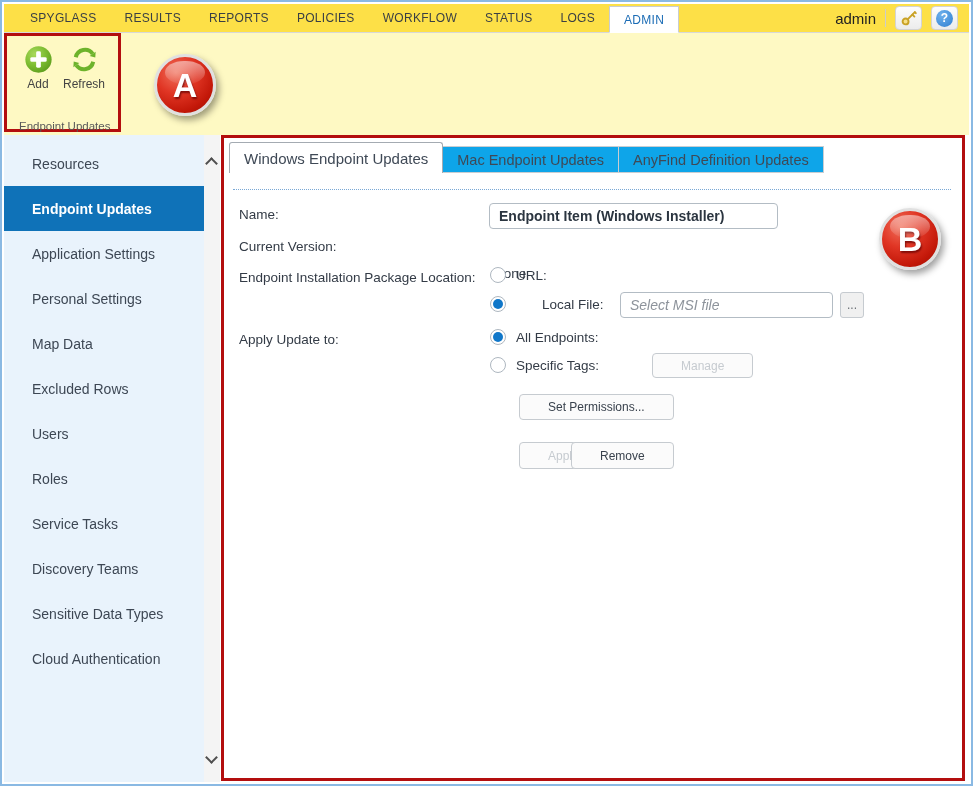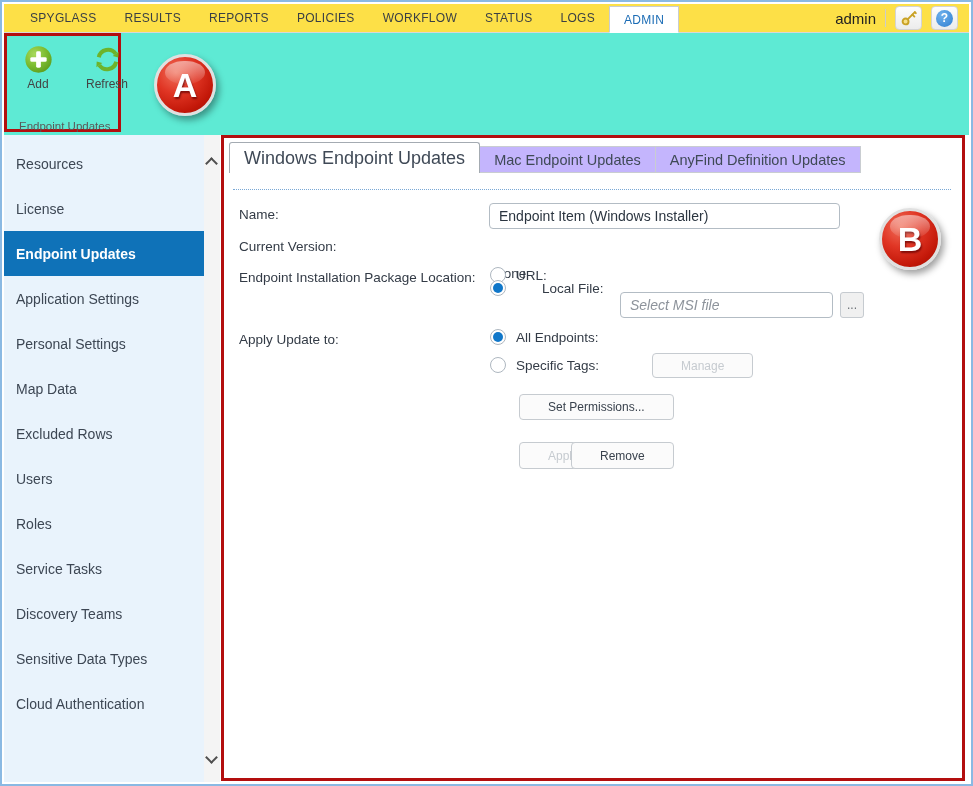--- a/index.html
+++ b/index.html
@@ -39,25 +39,25 @@
     display:flex; align-items:center; justify-content:center;
   }
   .help-glyph {
     width:17px; height:17px; border-radius:50%;
     background:radial-gradient(circle at 35% 30%, #6fb1ec, #2f7fd1);
     color:#fff; font-size:12px; font-weight:bold;
     display:flex; align-items:center; justify-content:center;
   }
 
   
-  .toolbar { position:absolute; left:2px; top:31px; right:2px; height:102px; background:#5eead4; }
+  .toolbar { position:absolute; left:2px; top:31px; right:2px; height:102px; background:#fef9c3; }
   .ann-box-a { position:absolute; left:0; top:0; width:117px; height:99px; border:3px solid #b30e0e; }
   .tool-btn { position:absolute; top:12px; display:flex; flex-direction:column; align-items:center; width:46px; }
   .tool-btn.add { left:11px; }
-  .tool-btn.refresh { left:57px;margin-left:23px; }
+  .tool-btn.refresh { left:57px; }
   .tool-btn .lbl { font-size:12px; color:#444; margin-top:3px; }
   .group-label { position:absolute; left:15px; top:87px; font-size:11.5px; color:#5a5a5a; white-space:nowrap; }
 
   
   .badge {
     position:absolute; width:62px; height:62px; border-radius:50%;
     background:radial-gradient(circle at 34% 28%, #f0705b 0%, #e03524 38%, #c21708 72%, #930f06 100%);
     border:3px solid #e0e0e0;
     box-shadow:3px 4px 7px rgba(0,0,0,.38);
     color:#fff; font-size:34px; font-weight:bold;
@@ -70,40 +70,40 @@
     border-radius:50%;
     background:linear-gradient(rgba(255,255,255,.5), rgba(255,255,255,.05));
   }
   .badge-a { left:152px; top:52px; }
   .badge-b { left:877px; top:206px; }
 
   
   .sidebar { position:absolute; left:2px; top:133px; width:216px; bottom:2px; background:#e9f3fc; }
   .side-list { position:absolute; left:0; top:6px; right:16px; }
   .side-item {
-    height:45px; display:flex; align-items:center; padding-left:12px;
+    height:45px; display:flex; align-items:center; padding-left:28px;
     font-size:14px; color:#3d4754; cursor:default; white-space:nowrap;
   }
   .side-item.selected { background:#0f72b8; color:#fff; font-weight:bold; }
   .side-scroll { position:absolute; right:0; top:0; bottom:0; width:16px; background:#f4f4f4; }
   .chev { width:9px; height:9px; border-left:2.4px solid #4f4f4f; border-top:2.4px solid #4f4f4f; position:absolute; left:3px; }
   .chev.up { transform:rotate(45deg); top:24px; }
   .chev.down { transform:rotate(225deg); bottom:20px; }
 
   
   .main { position:absolute; left:219px; top:133px; width:744px; height:646px; border:3px solid #b30e0e; background:#fff; }
   .tabs { position:absolute; left:5px; top:4px; height:31px; display:flex; align-items:flex-end; }
   .tab {
     height:27px; padding:0 14px; display:flex; align-items:center;
-    background:#c4b5fd; border:1px solid #c9cdd1; margin-left:-1px;
+    background:#0ea5e9; border:1px solid #c9cdd1; margin-left:-1px;
     font-size:14.5px; color:#3f4956; white-space:nowrap;
   }
   .tab.active {
     height:31px; background:#fff; border:1px solid #a4abb2; border-bottom:none;
-    border-radius:3px 3px 0 0; z-index:2; margin-left:0; font-size:18px;
+    border-radius:3px 3px 0 0; z-index:2; margin-left:0; font-size:15px;
   }
   .dotted-line { position:absolute; left:9px; right:11px; top:51px; border-top:1px dotted #79a8d6; }
 
   
   .form-label { position:absolute; left:15px; font-size:13.5px; color:#333b46; white-space:nowrap; }
   .form-value { position:absolute; font-size:13.5px; color:#333b46; }
   .text-input {
     position:absolute; border:1px solid #b3bcc4; border-radius:4px;
     font-family:"Liberation Sans",sans-serif; font-size:14px; color:#2b3540;
     padding:0 9px; background:#fff;
@@ -188,21 +188,20 @@
     </div>
     <div class="group-label">Endpoint Updates</div>
   </div>
 
   <div class="badge badge-a">A</div>
   <div class="badge badge-b">B</div>
 
   <div class="sidebar">
     <div class="side-list">
       <div class="side-item">Resources</div>
-      <div class="side-item">License</div>
       <div class="side-item selected">Endpoint Updates</div>
       <div class="side-item">Application Settings</div>
       <div class="side-item">Personal Settings</div>
       <div class="side-item">Map Data</div>
       <div class="side-item">Excluded Rows</div>
       <div class="side-item">Users</div>
       <div class="side-item">Roles</div>
       <div class="side-item">Service Tasks</div>
       <div class="side-item">Discovery Teams</div>
       <div class="side-item">Sensitive Data Types</div>
@@ -217,31 +216,31 @@
   <div class="main">
 
     <div class="tabs">
       <div class="tab active">Windows Endpoint Updates</div>
       <div class="tab">Mac Endpoint Updates</div>
       <div class="tab">AnyFind Definition Updates</div>
     </div>
     <div class="dotted-line"></div>
 
     <div class="form-label" style="top:69px;">Name:</div>
-    <input class="text-input" style="left: 265px; top: 65px; width: 351px; height: 26px;" type="text" value="Endpoint Item (Windows Installer)">
+    <input class="text-input" style="left: 265px; top: 65px; width: 289px; height: 26px; font-weight: bold;" type="text" value="Endpoint Item (Windows Installer)">
 
     <div class="form-label" style="top:101px;">Current Version:</div>
     <div class="form-value" style="left:270px; top:101px;margin-top:27px;">None</div>
 
     <div class="form-label" style="top:132px;">Endpoint Installation Package Location:</div>
     <div class="opt-row" style="top:129px;">
       <span class="radio"></span>
       <span class="opt-label">URL:</span>
     </div>
-    <div class="opt-row" style="top:142px;gap:36px;">
+    <div class="opt-row" style="top:158px;gap:36px;">
       <span class="radio checked"></span>
       <span class="opt-label">Local File:</span>
     </div>
     <input class="text-input" style="left: 396px; top: 154px; width: 213px; height: 26px;" type="text" placeholder="Select MSI file">
     <div class="browse-btn" style="left:616px; top:154px;">...</div>
 
     <div class="form-label" style="top:194px;">Apply Update to:</div>
     <div class="opt-row" style="top:191px;">
       <span class="radio checked"></span>
       <span class="opt-label">All Endpoints:</span>

